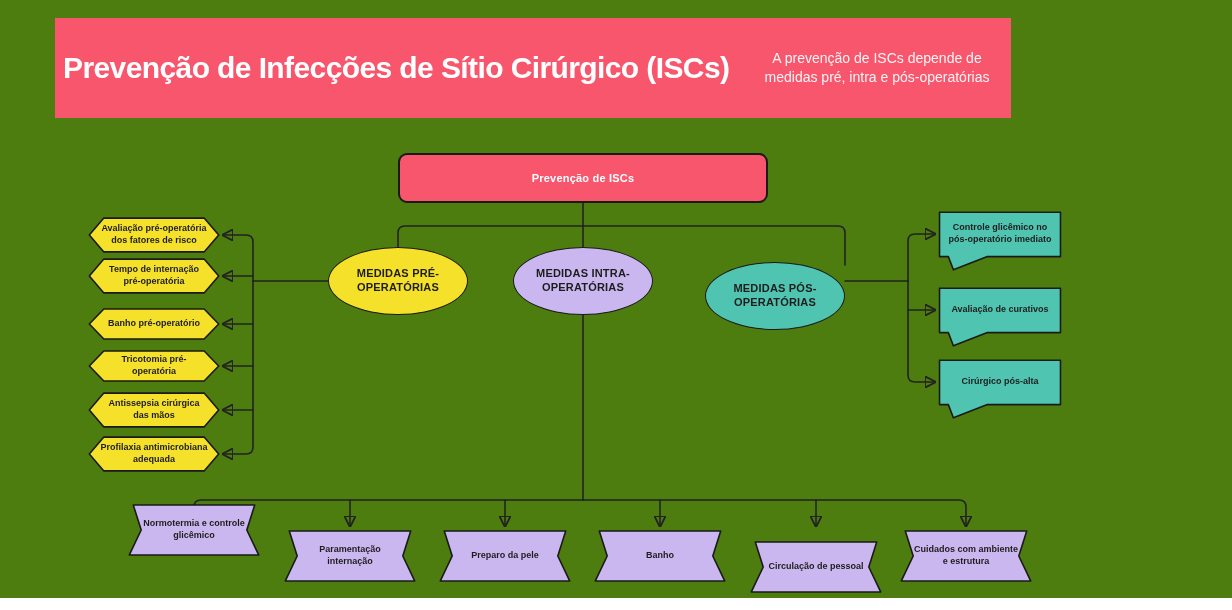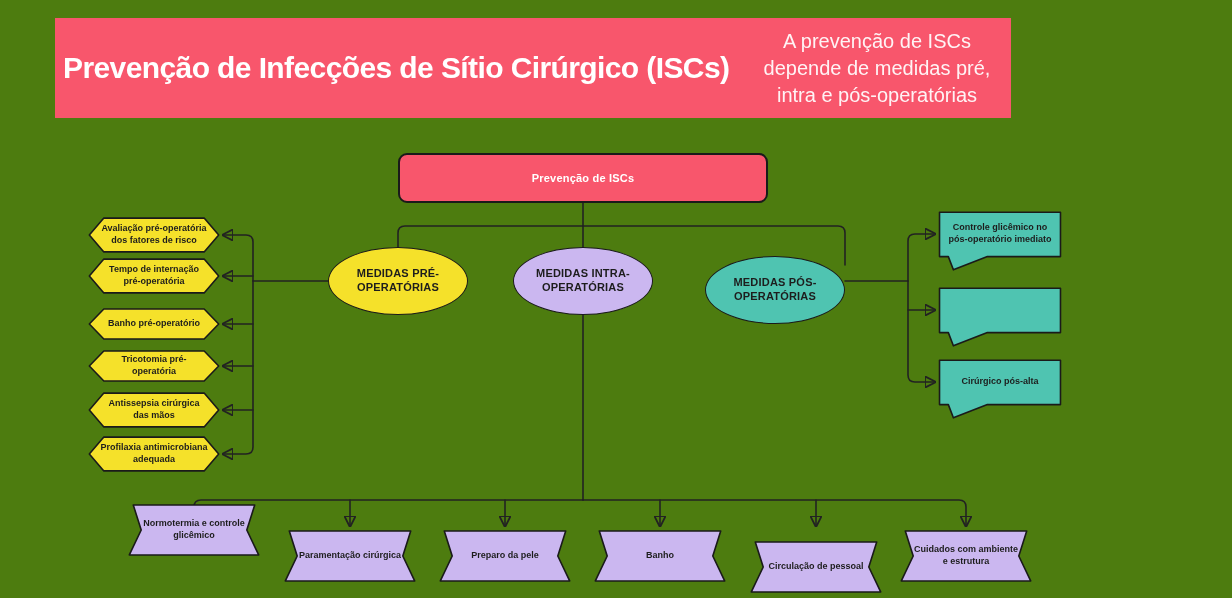--- a/index.html
+++ b/index.html
@@ -12,21 +12,21 @@
     position:absolute;left:55px;top:18px;width:956px;height:100px;
     background:#F8566C;display:flex;align-items:center;
   }
   .banner h1{
     margin:0 0 0 8px;width:690px;color:#ffffff;font-size:30px;font-weight:700;
     letter-spacing:-0.6px;line-height:1.05;
   }
   .banner .subtitle{
     position:absolute;right:10px;top:0;height:100%;width:248px;
     display:flex;align-items:center;text-align:center;
-    color:rgba(255,255,255,0.93);font-size:20px;line-height:1.35;font-weight:400;
+    color:rgba(255,255,255,0.93);font-size:14px;line-height:1.35;font-weight:400;
   }
   
   .node{position:absolute;display:flex;align-items:center;justify-content:center;box-sizing:border-box;}
   .node .shape{position:absolute;left:0;top:0;width:100%;height:100%;overflow:visible;}
   .node .shape polygon{stroke:#1a1a1a;stroke-width:1.6;vector-effect:non-scaling-stroke;stroke-linejoin:round;}
   .node .lbl{position:relative;z-index:1;text-align:center;font-weight:700;font-size:9px;line-height:1.3;padding:0 12px;}
   
   .root{
     left:398px;top:153px;width:370px;height:50px;background:#F8566C;
     border:2px solid #1a1a1a;border-radius:9px;
@@ -91,21 +91,21 @@
   <div class="node root">
     <span class="lbl">Prevenção de ISCs</span>
   </div>
 
   <div class="node ellipse yellow" style="left:328px;top:247px;">
     <span class="lbl">MEDIDAS PRÉ-OPERATÓRIAS</span>
   </div>
   <div class="node ellipse purple" style="left:513px;top:247px;">
     <span class="lbl">MEDIDAS INTRA-OPERATÓRIAS</span>
   </div>
-  <div class="node ellipse teal" style="left:705px;top:256px;">
+  <div class="node ellipse teal" style="left:705px;top:262px;">
     <span class="lbl">MEDIDAS PÓS-OPERATÓRIAS</span>
   </div>
 
   <div class="node" style="left:88px;top:217px;width:132px;height:36px;justify-content:center;">
     <svg class="shape" viewBox="0 0 100 100" preserveAspectRatio="none">
         <polygon points="12,3 88,3 99,50 88,97 12,97 1,50" fill="#F5E12A"></polygon>
       </svg>
     <span class="lbl">Avaliação pré-operatória dos fatores de risco</span>
   </div>
   <div class="node" style="left:88px;top:258px;width:132px;height:36px;">
@@ -144,41 +144,44 @@
         <polygon points="2,2 98,2 98,76 40,76 13,98 9,76 2,76" fill="#4FC4B1"></polygon>
       </svg>
     <span class="lbl">
         <span>Controle glicêmico no pós-operatório imediato</span>
       </span>
   </div>
   <div class="node bubble" style="left:937px;top:287px;width:126px;height:60px;">
     <svg class="shape" viewBox="0 0 100 100" preserveAspectRatio="none">
         <polygon points="2,2 98,2 98,76 40,76 13,98 9,76 2,76" fill="#4FC4B1"></polygon>
       </svg>
+    <span class="lbl">
+        <span>Avaliação de curativos</span>
+      </span>
   </div>
   <div class="node bubble" style="left:937px;top:359px;width:126px;height:60px;">
     <svg class="shape" viewBox="0 0 100 100" preserveAspectRatio="none">
         <polygon points="2,2 98,2 98,76 40,76 13,98 9,76 2,76" fill="#4FC4B1"></polygon>
       </svg>
     <span class="lbl">
         <span>Cirúrgico pós-alta</span>
       </span>
   </div>
 
   <div class="node" style="left:128px;top:504px;width:132px;height:52px;">
     <svg class="shape" viewBox="0 0 100 100" preserveAspectRatio="none">
         <polygon points="4,2 96,2 90,50 99,98 1,98 10,50" fill="#CBB7F0"></polygon>
       </svg>
     <span class="lbl">Normotermia e controle glicêmico</span>
   </div>
   <div class="node" style="left:284px;top:530px;width:132px;height:52px;">
     <svg class="shape" viewBox="0 0 100 100" preserveAspectRatio="none">
         <polygon points="4,2 96,2 90,50 99,98 1,98 10,50" fill="#CBB7F0"></polygon>
       </svg>
-    <span class="lbl">Paramentação cirúrgica</span>
+    <span class="lbl">Paramentação internação</span>
   </div>
   <div class="node" style="left:439px;top:530px;width:132px;height:52px;">
     <svg class="shape" viewBox="0 0 100 100" preserveAspectRatio="none">
         <polygon points="4,2 96,2 90,50 99,98 1,98 10,50" fill="#CBB7F0"></polygon>
       </svg>
     <span class="lbl">Preparo da pele</span>
   </div>
   <div class="node" style="left:594px;top:530px;width:132px;height:52px;">
     <svg class="shape" viewBox="0 0 100 100" preserveAspectRatio="none">
         <polygon points="4,2 96,2 90,50 99,98 1,98 10,50" fill="#CBB7F0"></polygon>

